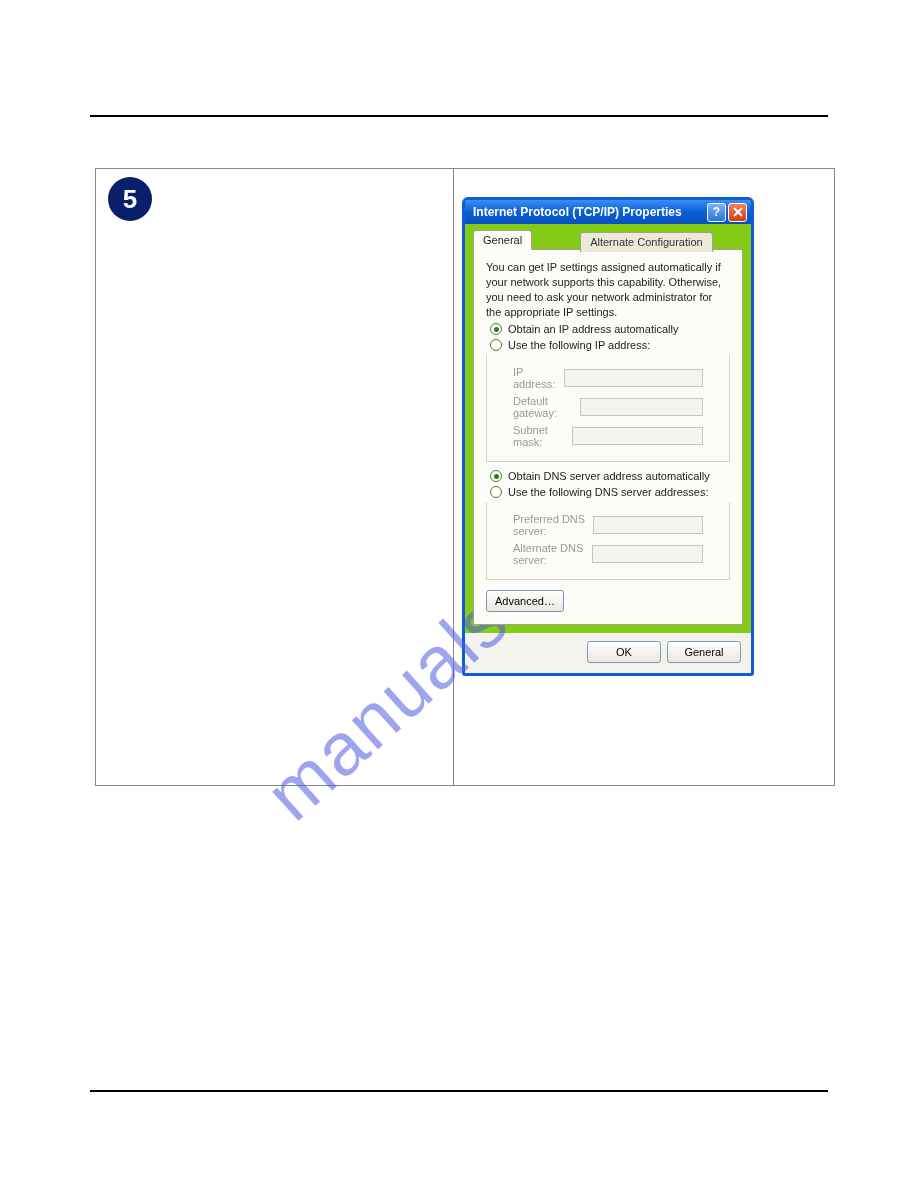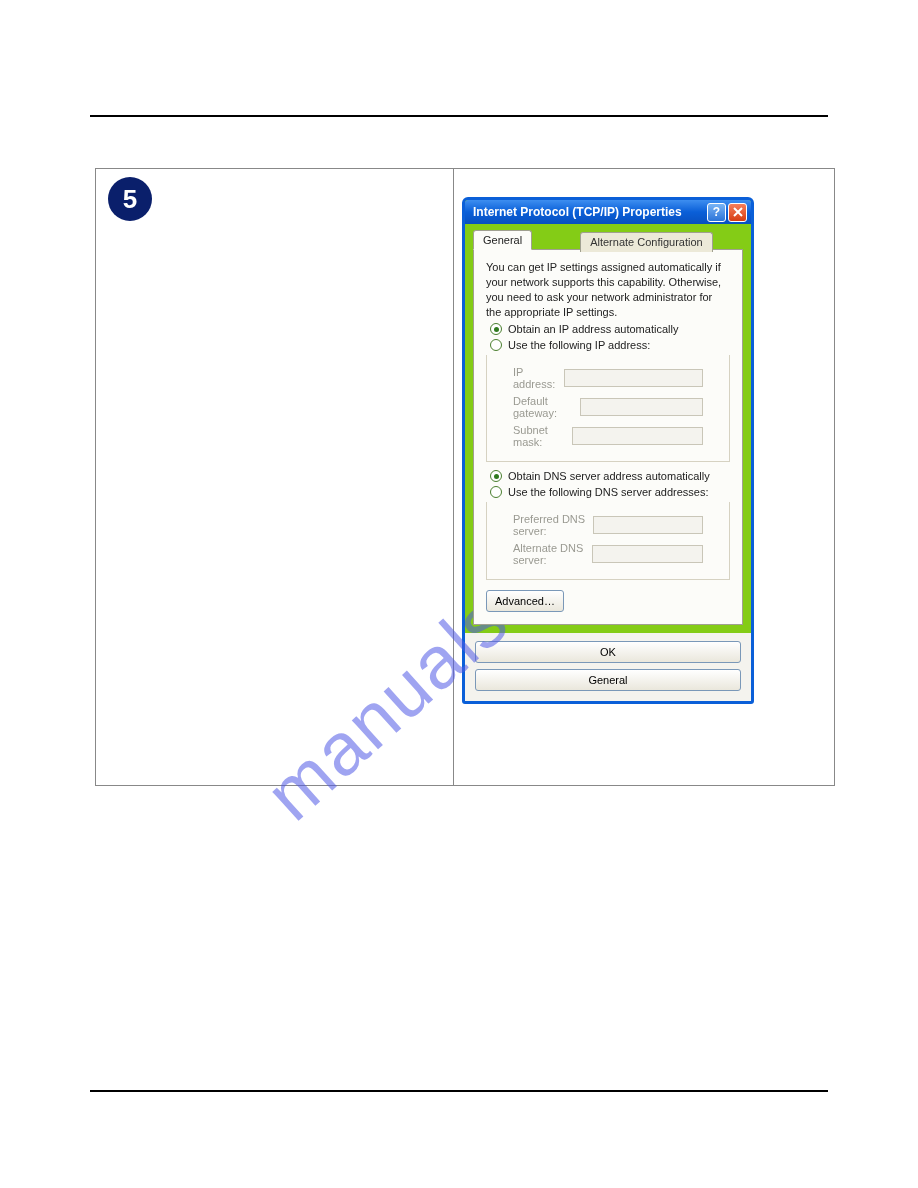--- a/index.html
+++ b/index.html
@@ -195,21 +195,20 @@
     justify-content: center;
     padding: 0 8px;
     color: #000;
   }
   .dialog-footer {
     display: flex;
     justify-content: flex-end;
     gap: 6px;
     padding: 8px 10px 10px 10px;
     background: #f4f3ee;
-    flex-direction: column;
   }
   .watermark {
     position: absolute;
     top: 560px;
     left: 200px;
     transform: rotate(-42deg);
     font-size: 74px;
     color: rgba(80, 90, 230, 0.55);
     font-family: "Arial", sans-serif;
     font-weight: 400;

